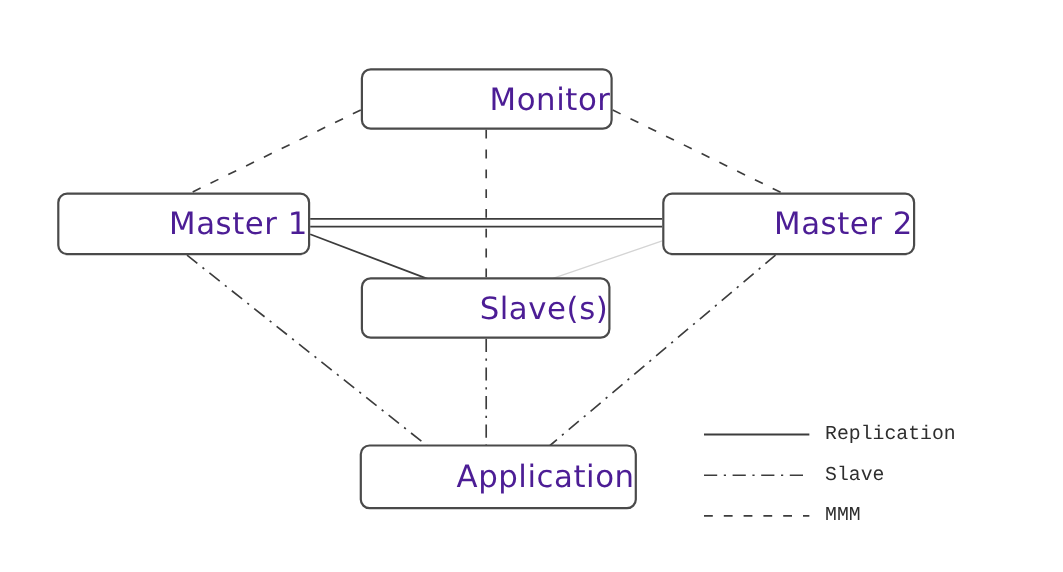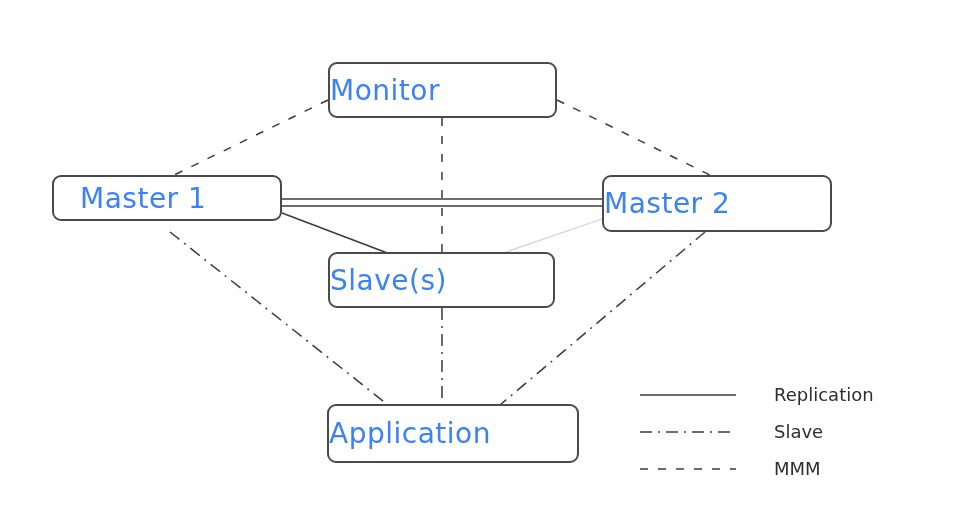--- a/index.html
+++ b/index.html
@@ -44,50 +44,51 @@
     fill: none;
   }
   .node {
     position: absolute;
     box-sizing: border-box;
     background: #ffffff;
     border: 2px solid #4a4a4a;
     border-radius: 9px;
     display: flex;
     align-items: center;
-    justify-content: flex-start;
+    justify-content: flex-end;
     font-size: 28px;
-    color: #3b82f6;
+    color: #4c1d95;
     letter-spacing: 0.5px;
   }
   .node-monitor     { left: 328px; top:  62px; width: 229px; height: 56px; }
-  .node-master1     { left:  52px; top: 175px; width: 230px; height: 46px; padding-left: 26px; }
+  .node-master1     { left:  52px; top: 175px; width: 230px; height: 57px; padding-left: 26px; }
   .node-master2     { left: 602px; top: 175px; width: 230px; height: 57px; }
   .node-slaves      { left: 328px; top: 252px; width: 227px; height: 56px; }
   .node-application { left: 327px; top: 404px; width: 252px; height: 59px; }
   .legend {
     position: absolute;
     left: 640px;
     top: 376px;
     width: 280px;
   }
   .legend-row {
     display: flex;
     align-items: center;
     height: 37px;
   }
   .legend-swatch {
     width: 96px;
     height: 8px;
     flex: 0 0 auto;
   }
   .legend-label {
-    margin-left: 38px;
+    margin-left: 14px;
     font-size: 18px;
     color: #2e2e2e;
+    font-family: Liberation Mono, monospace;
   }
 </style>
 </head>
 <body>
 
 <div class="canvas">
 
   <svg class="edges" viewBox="0 0 966 520" xmlns="http://www.w3.org/2000/svg">
 
     <line class="edge-solid" x1="282" y1="199" x2="602" y2="199"></line>

